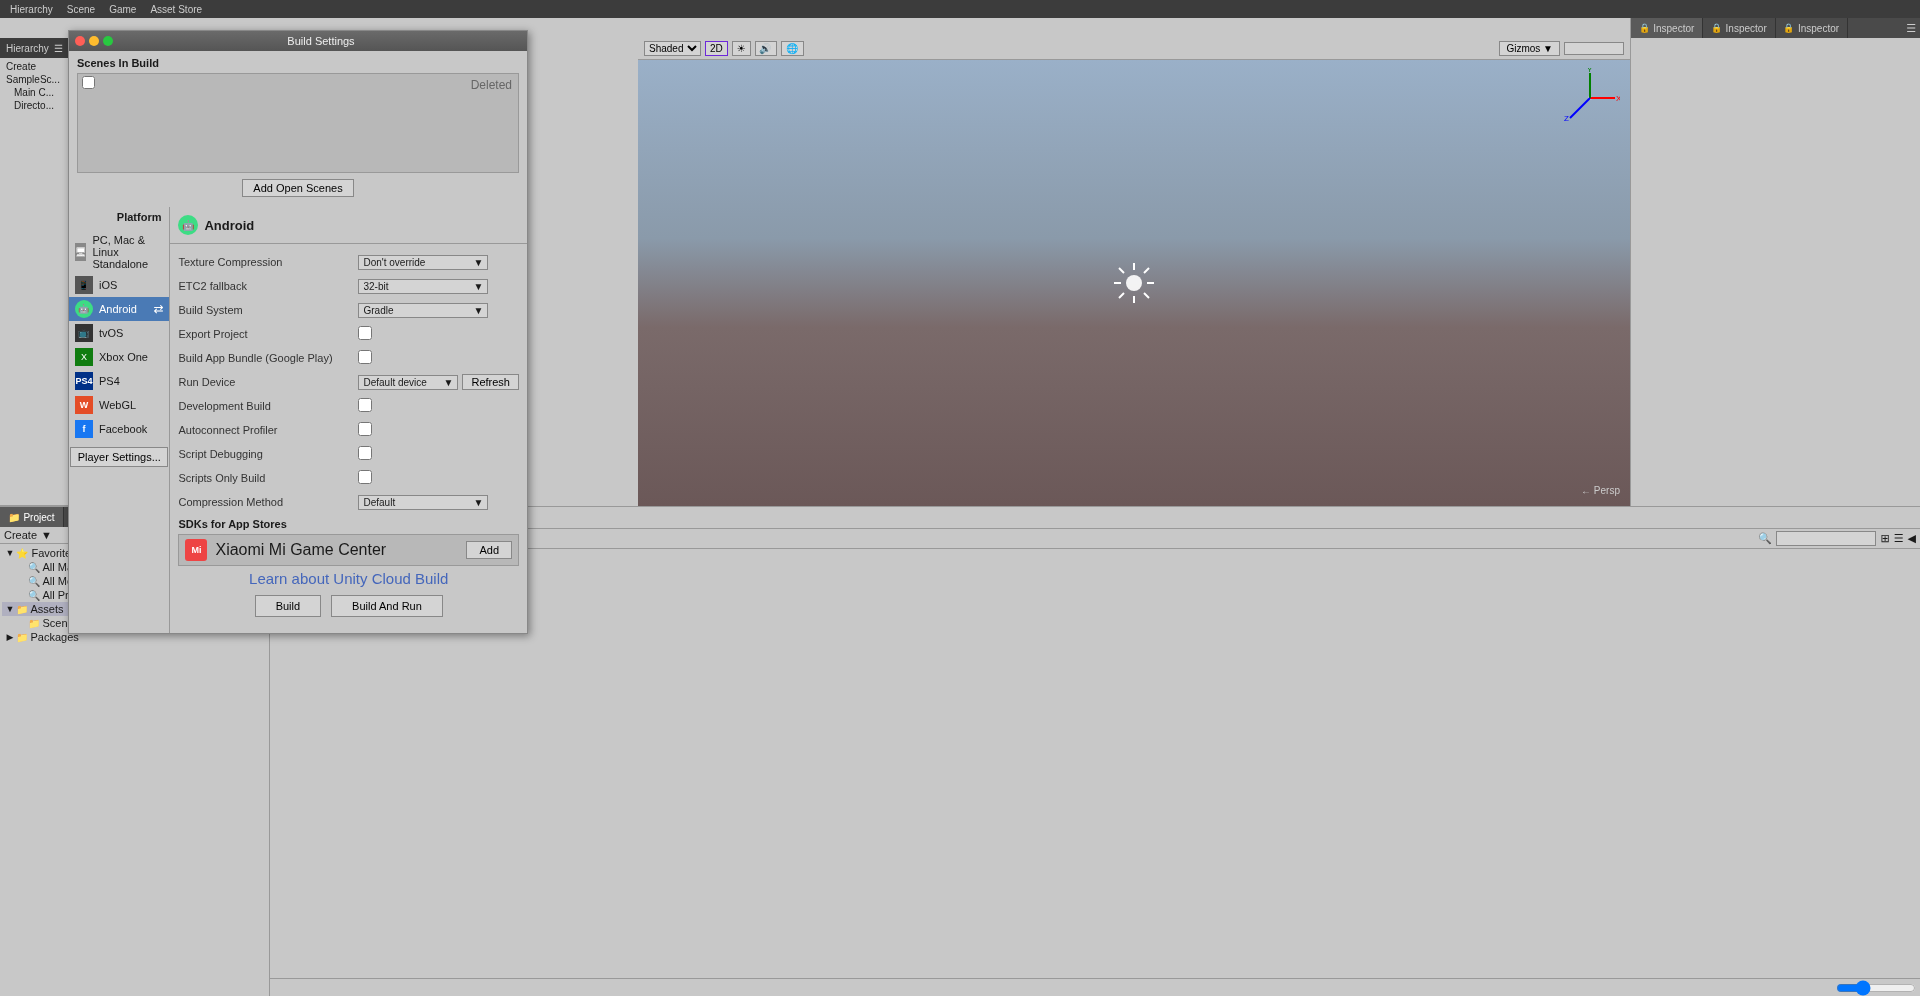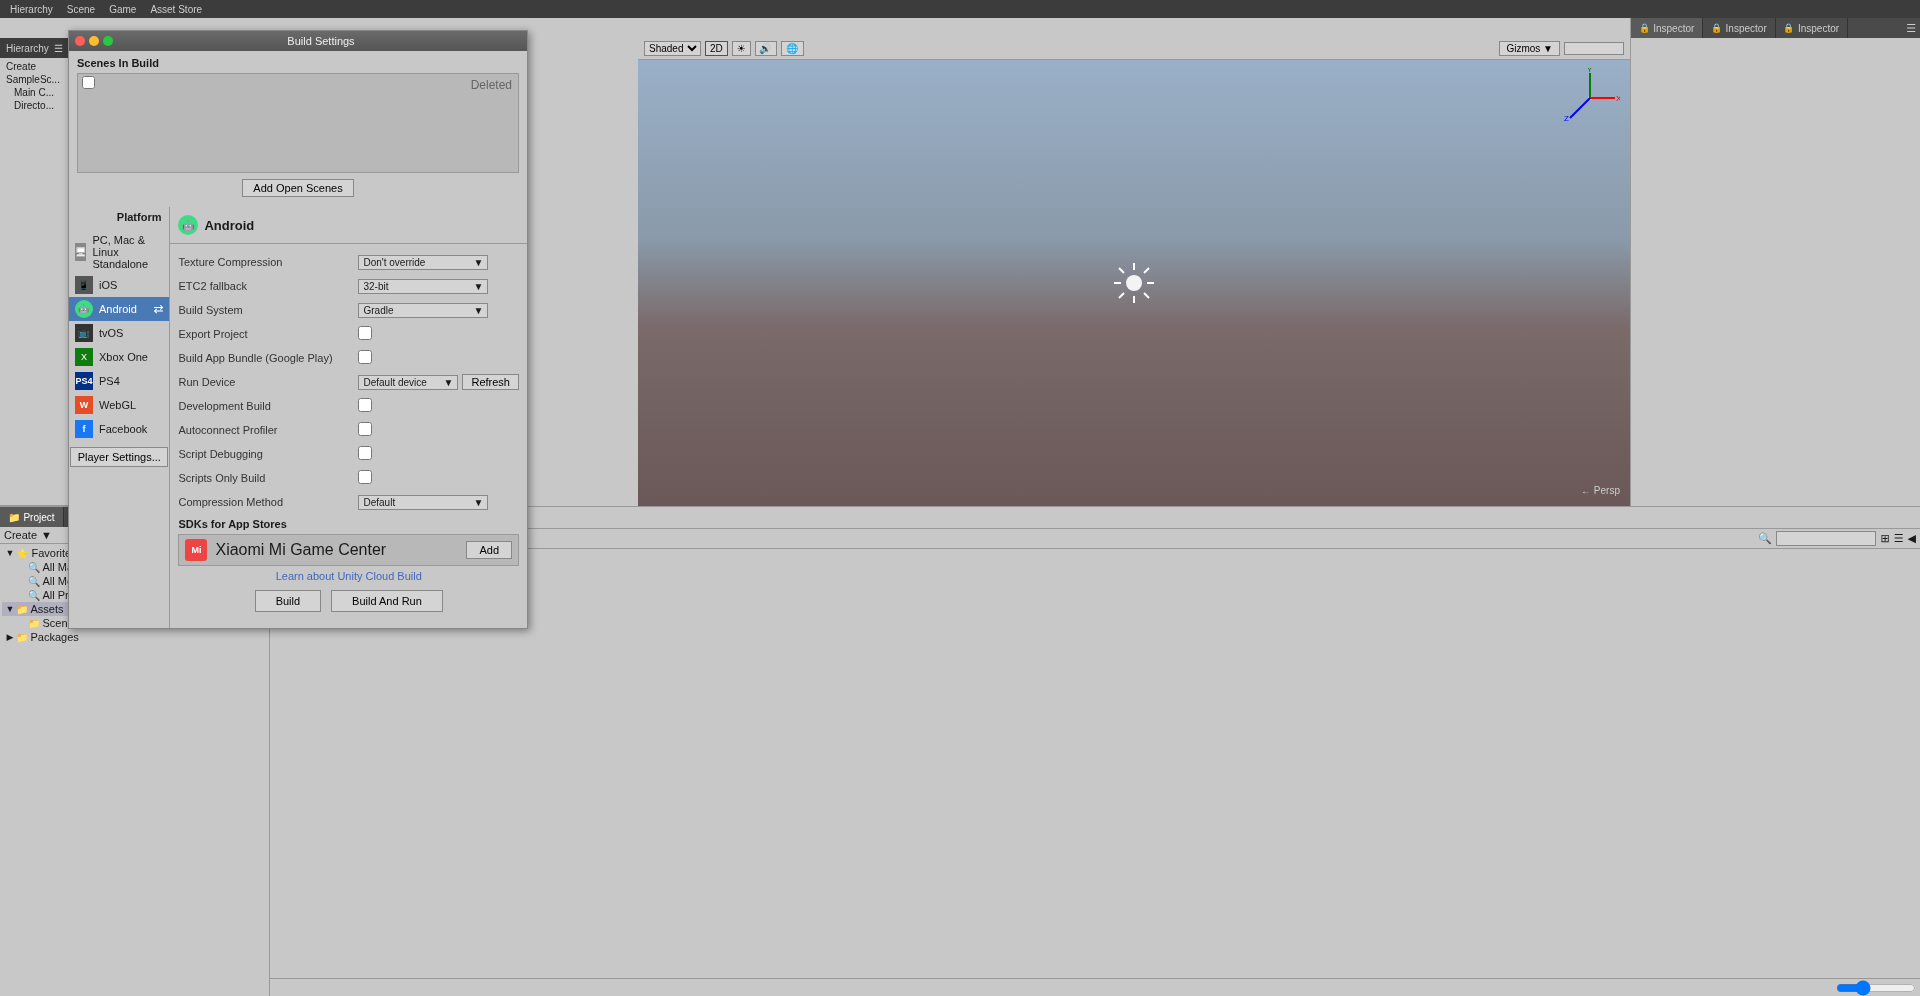--- a/index.html
+++ b/index.html
@@ -85,21 +85,21 @@
     
     .sdks-section { padding: 4px 8px 8px; font-size: 11px; }
     .sdk-item {
       display: flex; align-items: center; background: #b8b8b8; border: 1px solid #999;
       padding: 4px 6px; margin-bottom: 4px; gap: 8px;
     }
     .sdk-icon { width: 22px; height: 22px; background: #e44; display: flex; align-items: center; justify-content: center; color: white; font-weight: bold; font-size: 11px; border-radius: 3px; }
     .sdk-name { flex: 1; font-size: 16px; }
     .sdk-add-btn { padding: 2px 12px; background: #d4d4d4; border: 1px solid #888; font-size: 11px; cursor: pointer; }
 
-    .cloud-build-link { text-align: center; font-size: 11px; color: #4466bb; cursor: pointer; margin: 4px 0 8px; }
+    .cloud-build-link { text-align: center; font-size: 15px; color: #4466bb; cursor: pointer; margin: 4px 0 8px; }
     .build-buttons { display: flex; justify-content: center; gap: 10px; padding: 0 8px 8px; }
     .build-btn { padding: 4px 20px; background: #d4d4d4; border: 1px solid #888; font-size: 11px; cursor: pointer; }
 
     
     .scene-view {
       position: absolute; top: 38px; left: 0; right: 0; bottom: 490px;
       background: #6b5f5f; display: flex; align-items: center; justify-content: center;
     }
 
     

